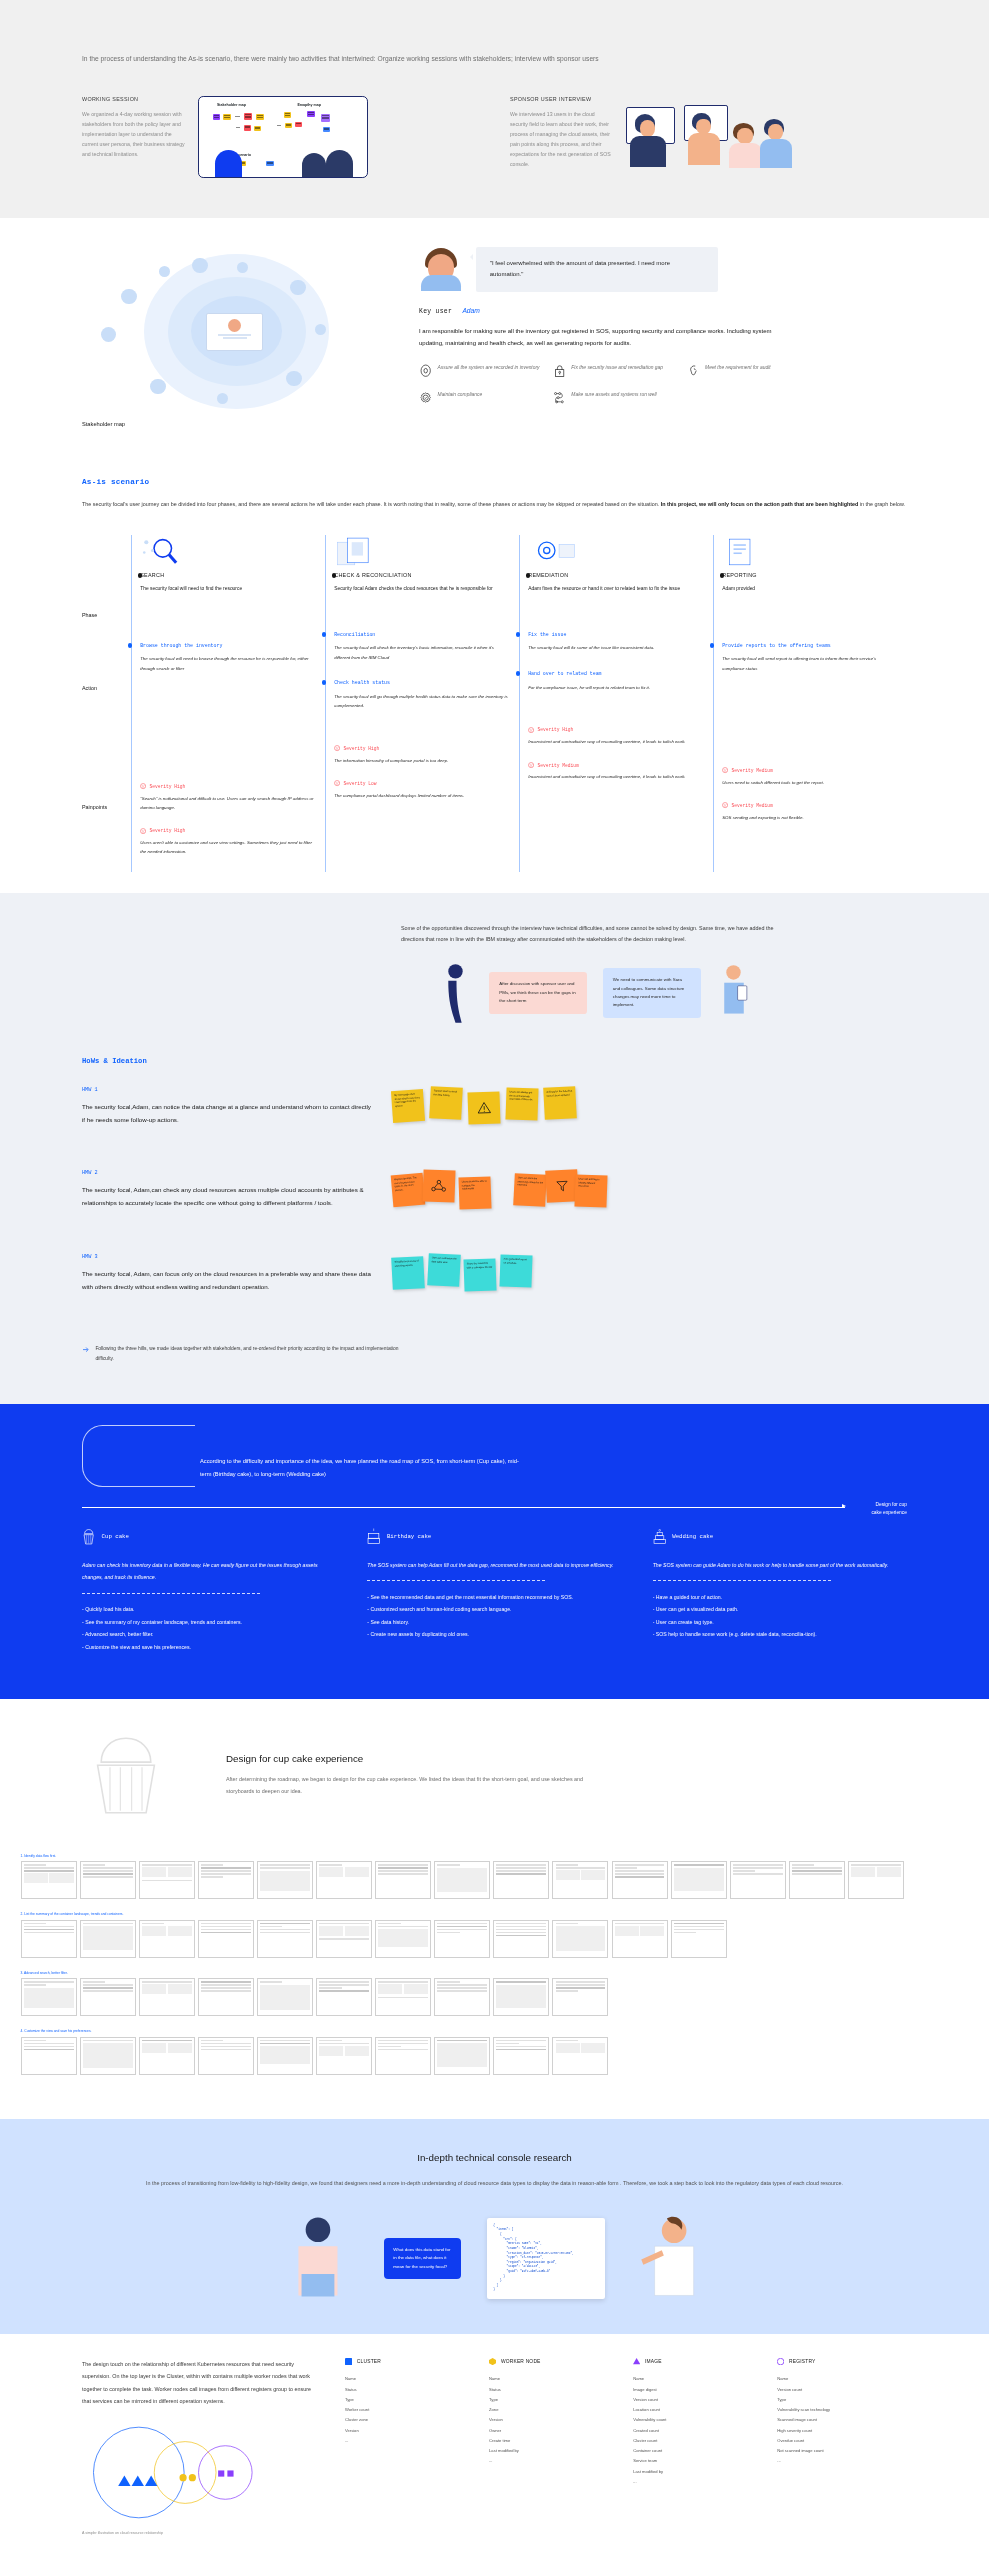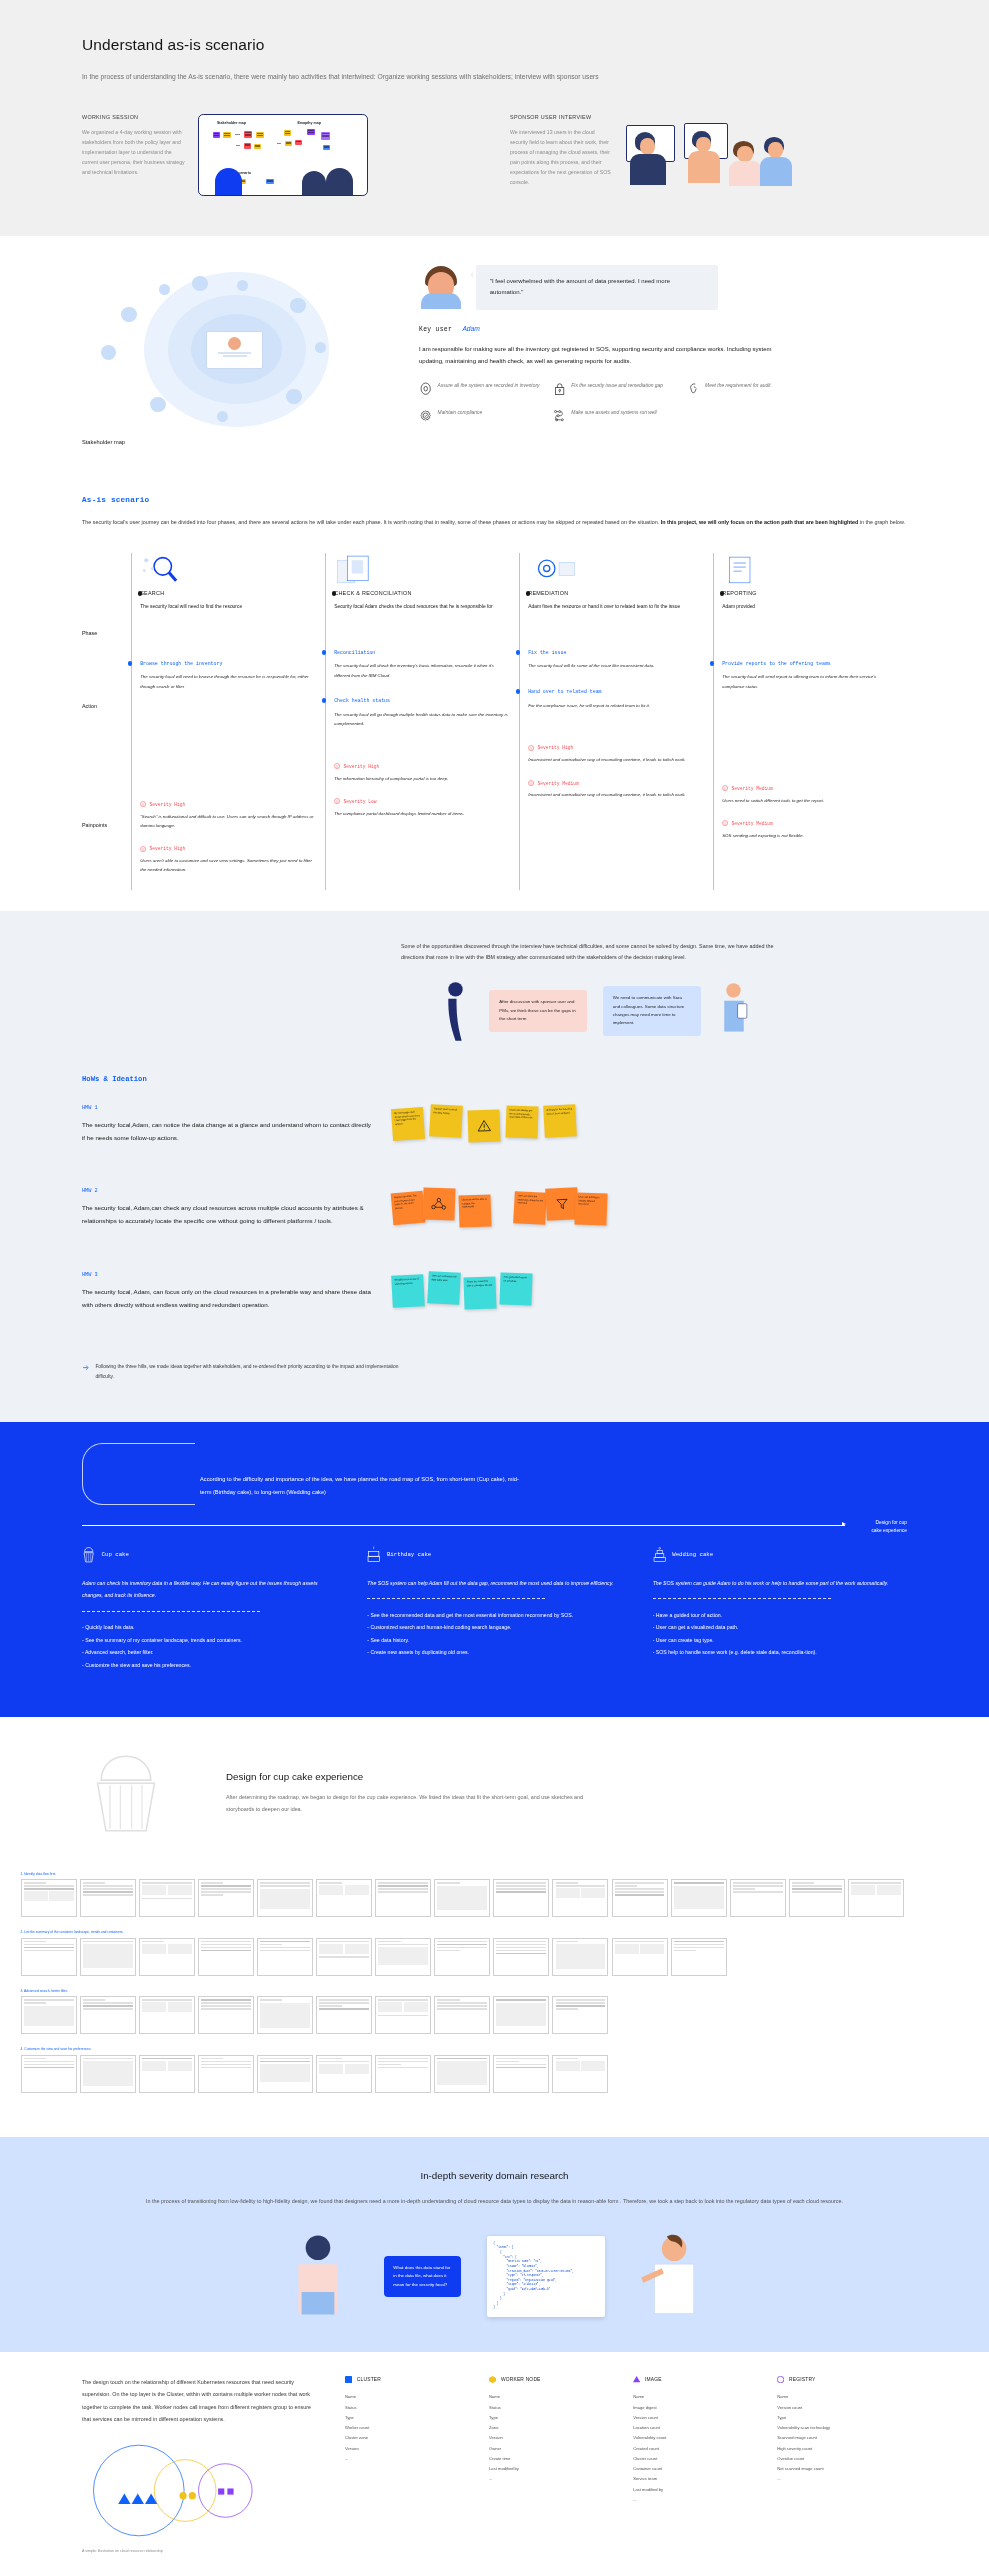--- a/index.html
+++ b/index.html
@@ -158,21 +158,20 @@
   .venn-cap { font-size:3.6px; color:#8d8d8d; margin-top:5.2px; }
   .res-cols { flex:1; display:grid; grid-template-columns: repeat(4,1fr); gap:14.4px; }
   .res-head { display:flex; align-items:center; gap:4.6px; margin-bottom:9.3px; }
   .res-head span { font-size:4.9px; color:#161616; letter-spacing:0.2px; }
   .res-list { font-size:4.1px; color:#525252; line-height:2.5; }
 </style>
 </head>
 <body>
 
 <section class="sec s-understand">
-  <h1 class="h1">Understand as-is scenario</h1>
   <p class="lead">In the process of understanding the As-is scenario, there were mainly two activities that intertwined: Organize working sessions with stakeholders; interview with sponsor users</p>
 
   <div class="two-col">
 
     <div class="col">
       <div class="col-txt">
         <div class="eyebrow">WORKING SESSION</div>
         <div class="body-sm">We organized a 4-day working session with stakeholders from both the policy layer and implementation layer to understand the current user persona, their business strategy and technical limitations.</div>
       </div>
       <div class="laptop">
@@ -1066,21 +1065,21 @@
           <div class="grid2">
             <div class="box"></div>
             <div class="box"></div>
           </div>
         </div>
     </div>
   </div>
 </section>
 
 <section class="sec s-tech">
-  <h3 class="h3">In-depth severity domain research</h3>
+  <h3 class="h3">In-depth technical console research</h3>
   <p class="tech-lead">In the process of transitioning from low-fidelity to high-fidelity design, we found that designers need a more in-depth understanding of cloud resource data types to display the data in reason-able form . Therefore, we took a step back to look into the regulatory data types of each cloud resource.</p>
   <div class="tech-scene">
     <svg width="77" height="93" viewBox="0 0 150 180">
       <circle cx="72" cy="34" r="24" fill="#2b3a67"></circle>
         <path d="M34 66h76v96H34z" fill="#fbd9d3"></path>
         <path d="M40 120h64v44H40z" fill="#93bdf0"></path>
     </svg>
     <div class="tech-bubble">What does this data stand for in the data file, what does it mean for the security focal?</div>
     <div class="code-card" style="white-space:pre">{
   "items": [

